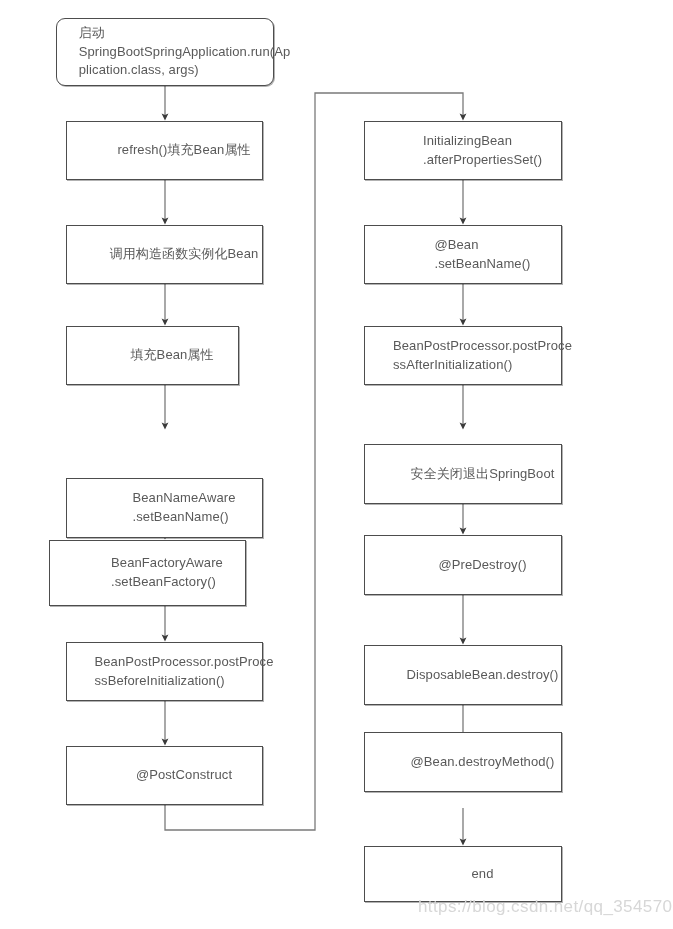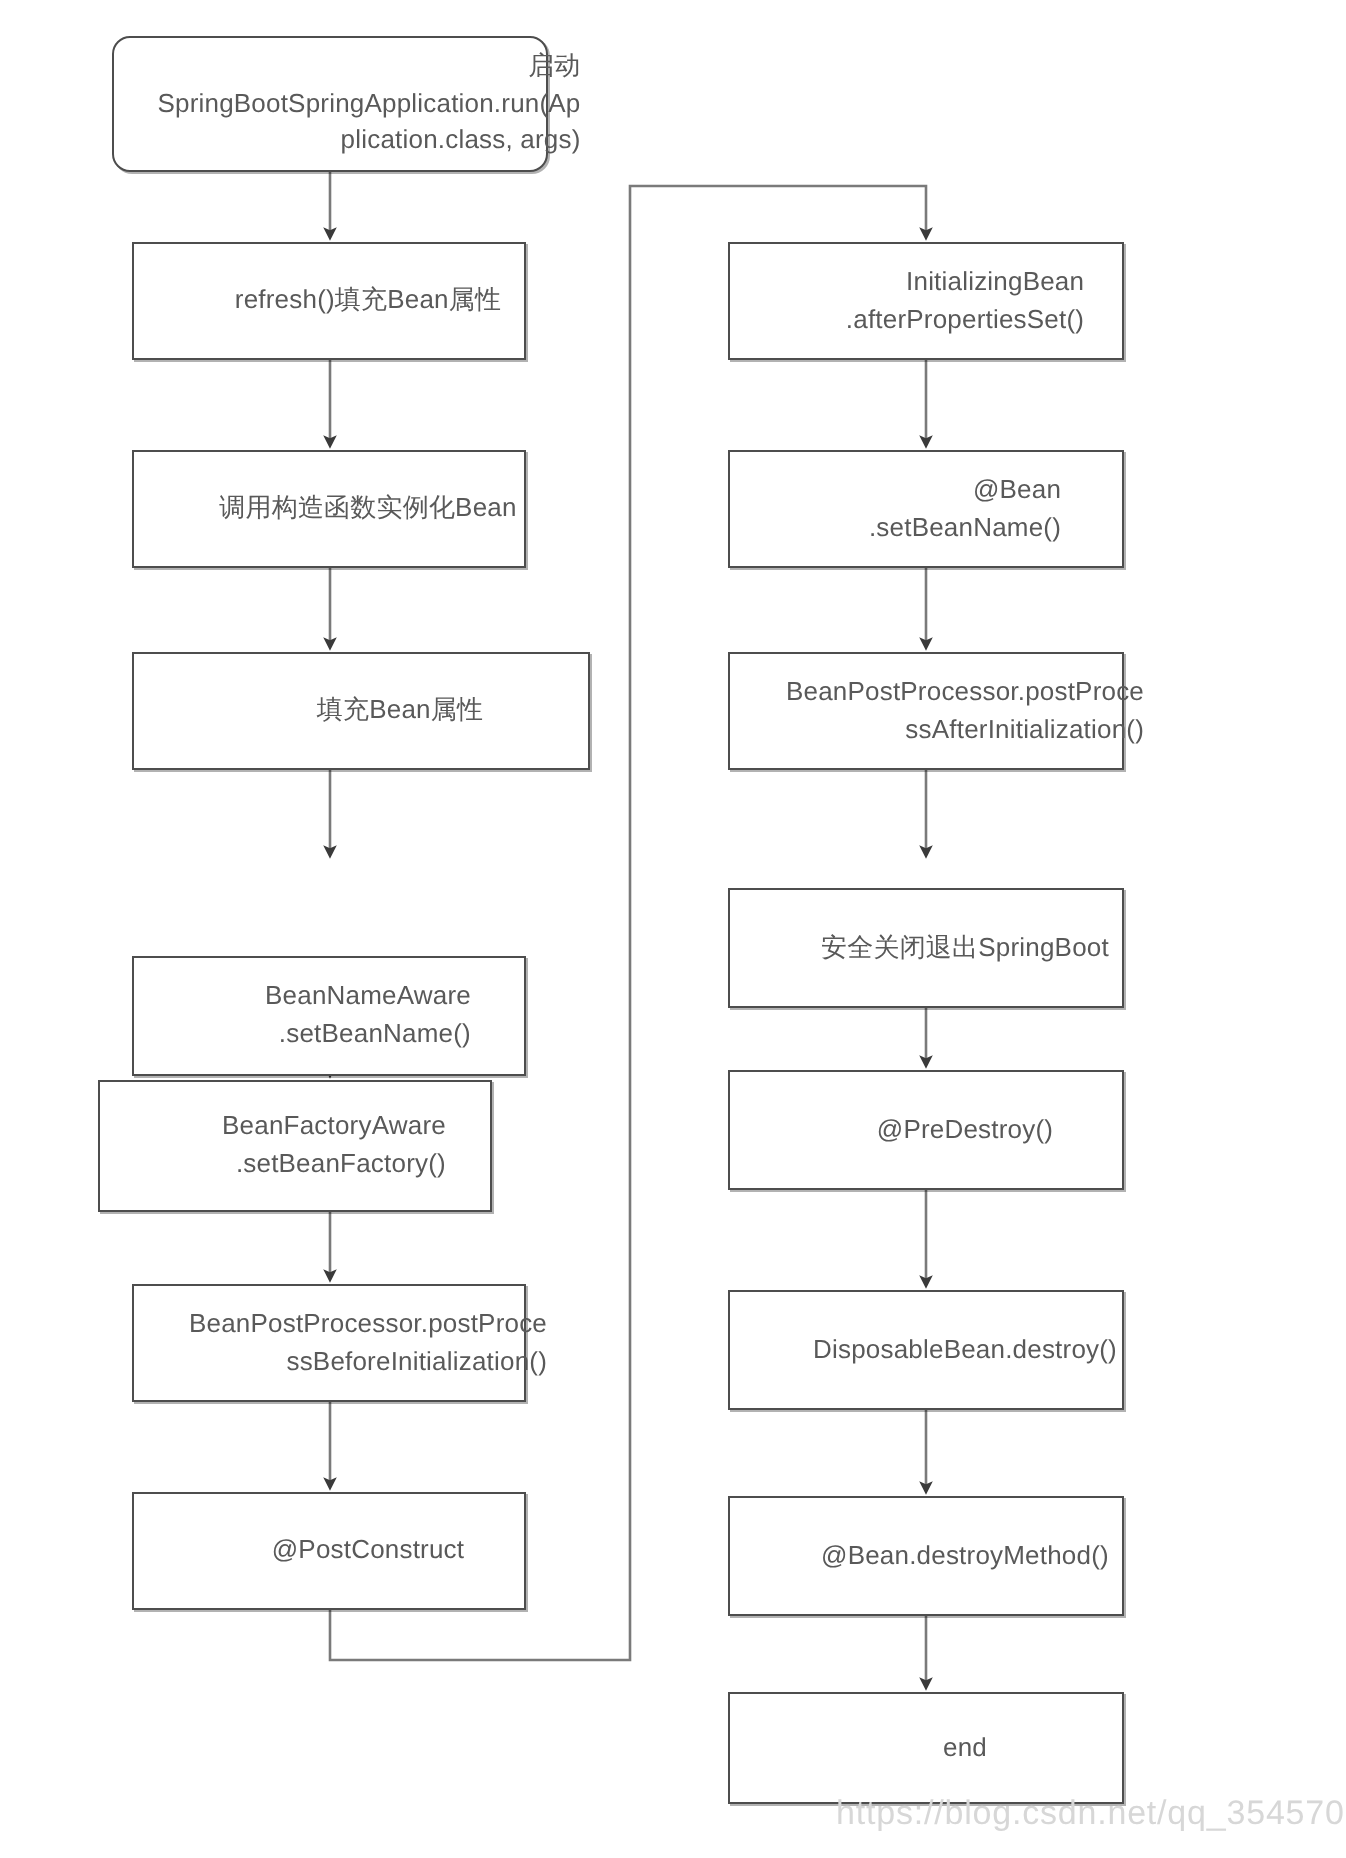--- a/index.html
+++ b/index.html
@@ -22,21 +22,21 @@
     height: 929px;
   }
   .node {
     position: absolute;
     box-sizing: border-box;
     border: 1.4px solid #4d4d4d;
     background: #ffffff;
     color: #595959;
     font-size: 13px;
     line-height: 1.45;
-    text-align: right;
+    text-align: left;
     display: flex;
     align-items: center;
     justify-content: center;
     white-space: pre-line;
     letter-spacing: 0.1px;
     box-shadow: 1px 1px 0 rgba(0,0,0,0.30);
     padding-left: 39px;
   }
   .node.rounded {
     border-radius: 9px;
@@ -93,37 +93,37 @@
       <path d="M463,808 L463,842" marker-end="url(#arrowhead)"></path>
     </g>
   </svg>
 
   <div id="nodes-left">
       <div class="node rounded" style="left: 56px; top: 18px; width: 218px; height: 68px;">启动
 SpringBootSpringApplication.run(Ap
 plication.class, args)</div>
       <div class="node" style="left: 66px; top: 121px; width: 197px; height: 59px;">refresh()填充Bean属性</div>
       <div class="node" style="left: 66px; top: 225px; width: 197px; height: 59px;">调用构造函数实例化Bean</div>
-      <div class="node" style="left: 66px; top: 326px; width: 229px; height: 59px;">填充Bean属性</div>
+      <div class="node" style="left: 66px; top: 326px; width: 173px; height: 59px;">填充Bean属性</div>
       <div class="node" style="left: 66px; top: 430px; width: 197px; height: 60px; margin-top: 48px;">BeanNameAware
 .setBeanName()</div>
       <div class="node" style="left: 49px; top: 540px; width: 197px; height: 66px;">BeanFactoryAware
 .setBeanFactory()</div>
       <div class="node" style="left: 66px; top: 642px; width: 197px; height: 59px;">BeanPostProcessor.postProce
 ssBeforeInitialization()</div>
       <div class="node" style="left: 66px; top: 746px; width: 197px; height: 59px;">@PostConstruct</div>
     </div>
   <div id="nodes-right">
       <div class="node" style="left: 364px; top: 121px; width: 198px; height: 59px;">InitializingBean
 .afterPropertiesSet()</div>
       <div class="node" style="left: 364px; top: 225px; width: 198px; height: 59px;">@Bean
 .setBeanName()</div>
       <div class="node" style="left: 364px; top: 326px; width: 198px; height: 59px;">BeanPostProcessor.postProce
 ssAfterInitialization()</div>
       <div class="node" style="left: 364px; top: 444px; width: 198px; height: 60px;">安全关闭退出SpringBoot</div>
       <div class="node" style="left: 364px; top: 535px; width: 198px; height: 60px;">@PreDestroy()</div>
       <div class="node" style="left: 364px; top: 645px; width: 198px; height: 60px;">DisposableBean.destroy()</div>
-      <div class="node" style="left: 364px; top: 748px; width: 198px; height: 60px;">@Bean.destroyMethod()</div>
+      <div class="node" style="left: 364px; top: 732px; width: 198px; height: 60px;">@Bean.destroyMethod()</div>
       <div class="node" style="left: 364px; top: 846px; width: 198px; height: 56px;">end</div>
     </div>
 
   <div class="watermark">https://blog.csdn.net/qq_35457078</div>
 </div>
 
 </body></html>

